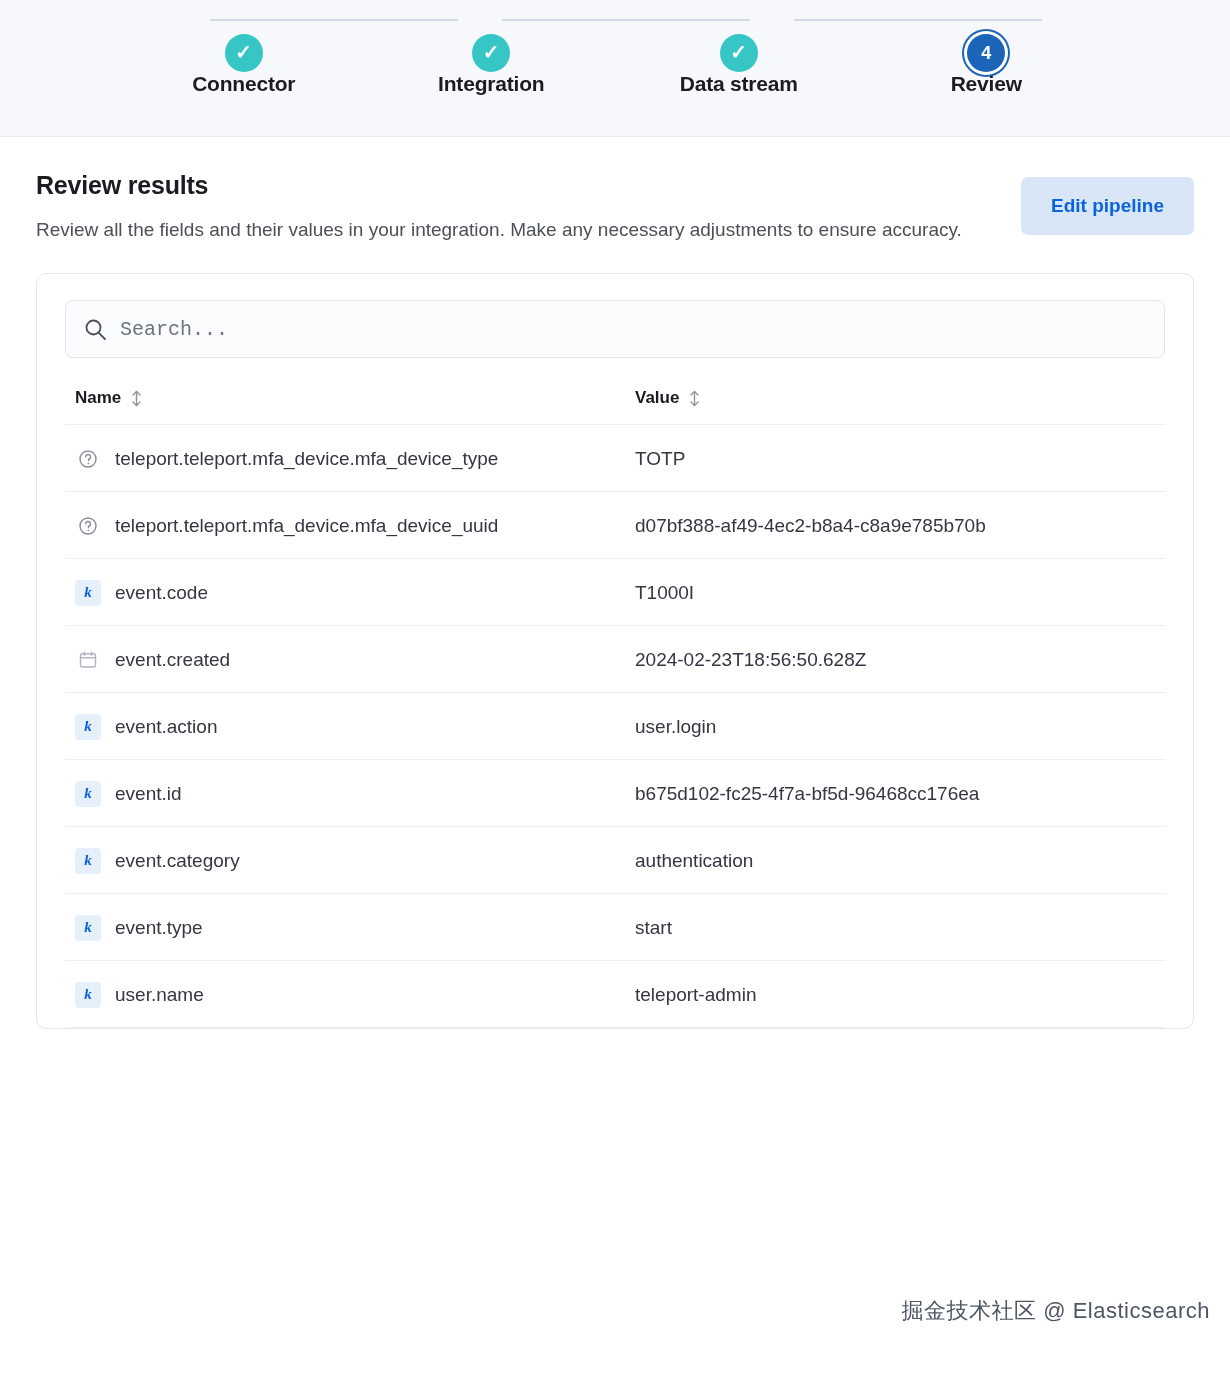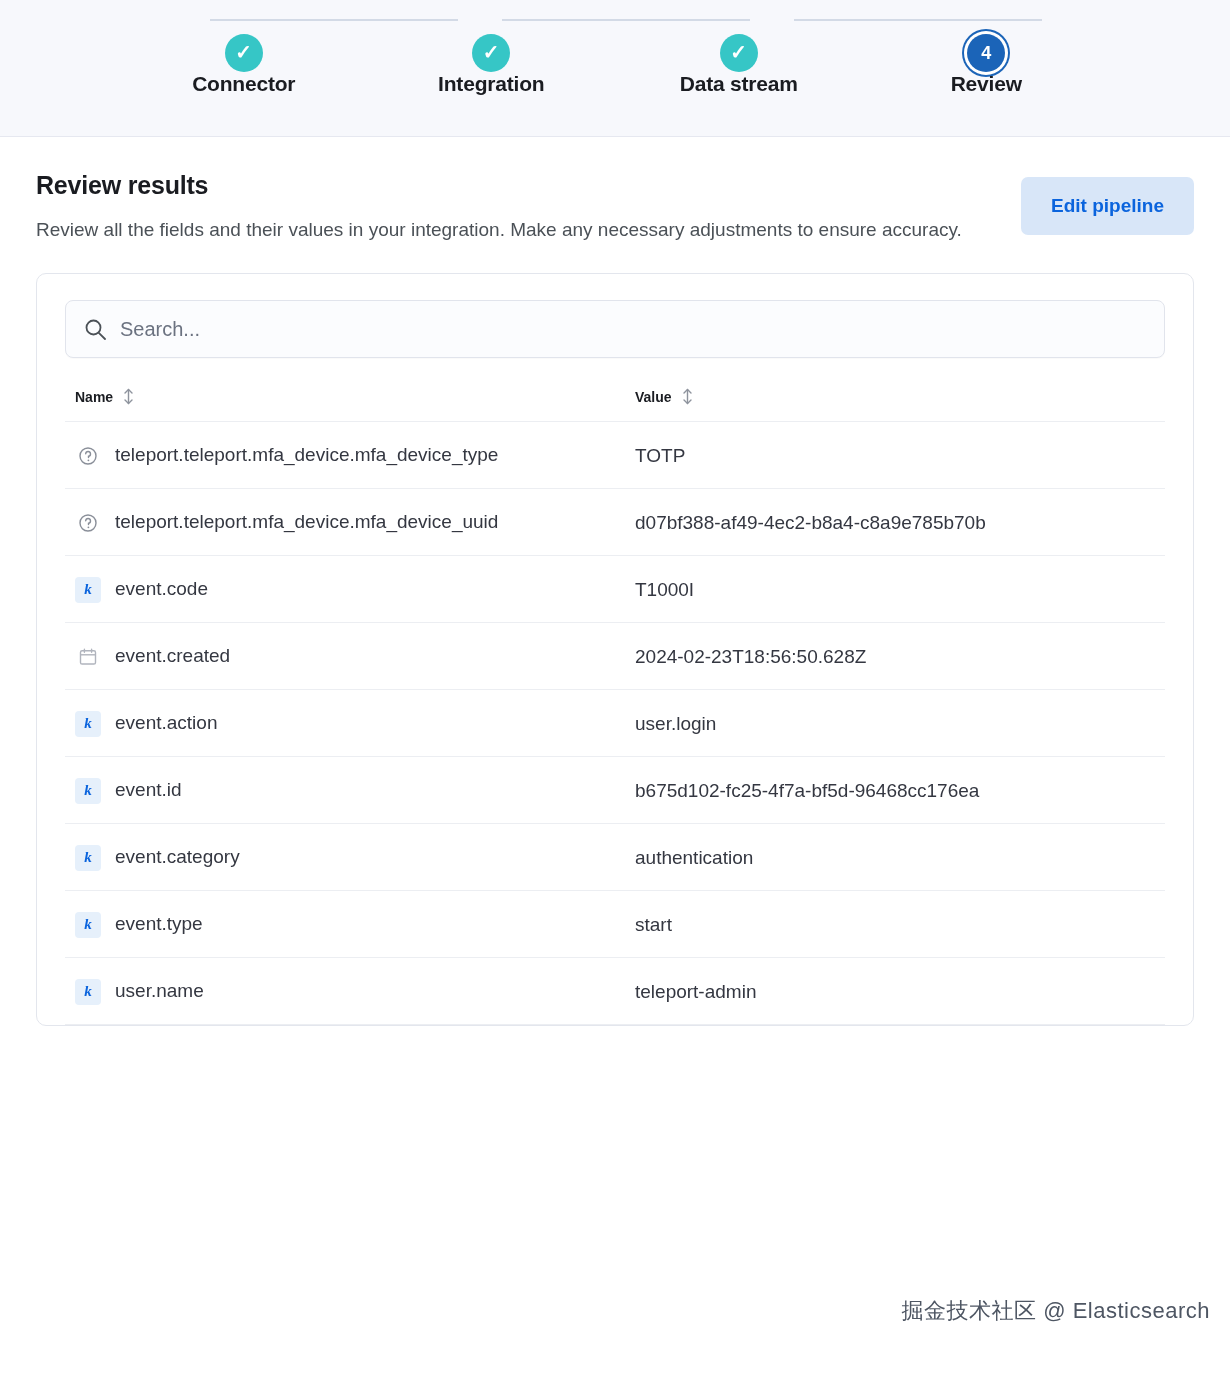--- a/index.html
+++ b/index.html
@@ -132,21 +132,21 @@
   }
   .search-input {
     width: 100%;
     height: 58px;
     border: 1px solid #e1e4ec;
     border-radius: 8px;
     background: #fbfcfe;
     padding: 0 16px 0 54px;
     font-size: 20px;
     color: #69707d;
-    font-family: Liberation Sans, sans-serif;
+    font-family: Liberation Mono, monospace;
     box-shadow: 0 1px 0 rgba(0,0,0,0.02);
   }
   .search-input::placeholder { color: #6b7280; }
   .search-icon {
     position: absolute;
     left: 19px;
     top: 50%;
     transform: translateY(-50%);
     width: 22px;
     height: 22px;
@@ -154,40 +154,40 @@
   }
 
   
   table.fields {
     width: 100%;
     border-collapse: collapse;
     table-layout: fixed;
   }
   table.fields th {
     text-align: left;
-    font-size: 14px;
+    font-size: 17px;
     font-weight: 700;
     color: #1a1c21;
     padding: 6px 10px 16px 10px;
     border-bottom: 1px solid #eceef2;
   }
   table.fields th.col-name { width: 560px; }
   th .th-inner { display: inline-flex; align-items: center; gap: 9px; }
   .sort-icon { width: 13px; height: 17px; opacity: .75; }
   table.fields td {
     font-size: 19px;
     color: #343741;
     padding: 19px 10px;
     border-bottom: 1px solid #eceef2;
     vertical-align: middle;
     line-height: 1.45;
     word-break: break-word;
   }
   table.fields tr:last-child td { border-bottom: 1px solid #eceef2; }
-  .name-cell { display: flex; align-items: flex-start; gap: 14px; }
+  .name-cell { display: flex; align-items: center; gap: 14px; }
   .type-icon {
     flex: 0 0 auto;
     width: 26px;
     height: 26px;
     border-radius: 4px;
     display: flex;
     align-items: center;
     justify-content: center;
     font-size: 13px;
     font-weight: 700;

